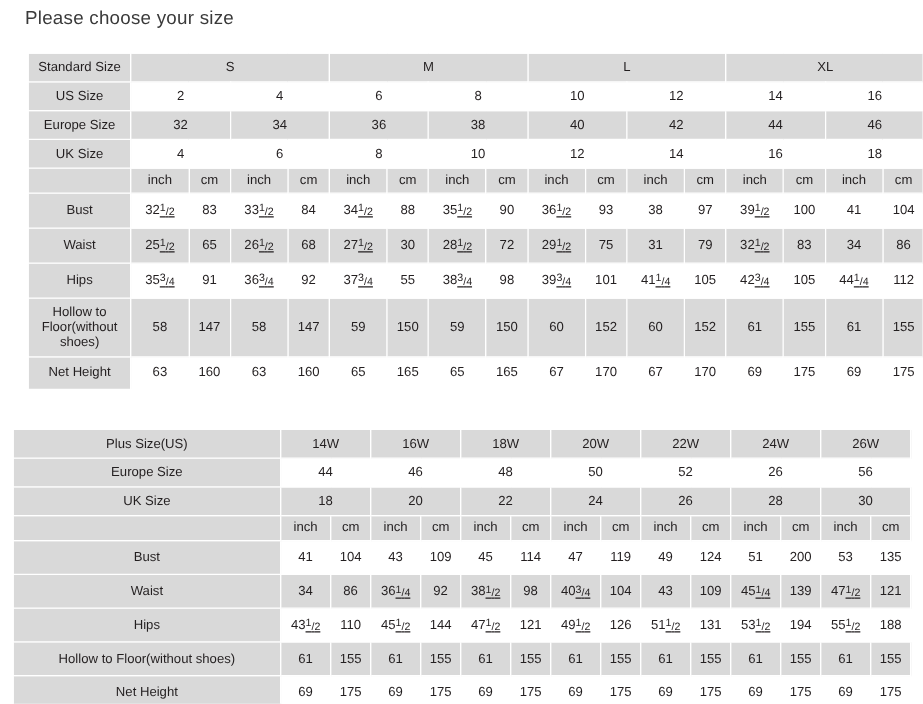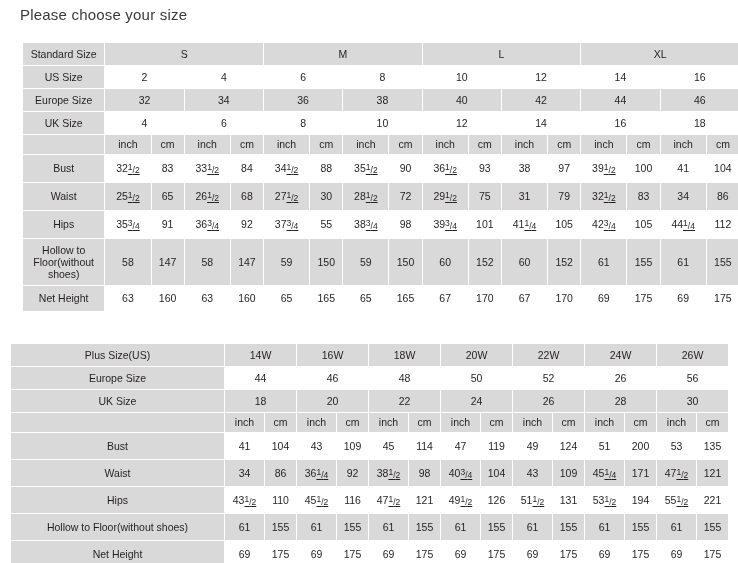--- a/index.html
+++ b/index.html
@@ -329,40 +329,40 @@
           <td class="g">86</td>
           <td class="g"><span class="num">36<span class="fr"><sup>1</sup>/<sub>4</sub></span></span></td>
           <td class="g">92</td>
           <td class="g"><span class="num">38<span class="fr"><sup>1</sup>/<sub>2</sub></span></span></td>
           <td class="g">98</td>
           <td class="g"><span class="num">40<span class="fr"><sup>3</sup>/<sub>4</sub></span></span></td>
           <td class="g">104</td>
           <td class="g">43</td>
           <td class="g">109</td>
           <td class="g"><span class="num">45<span class="fr"><sup>1</sup>/<sub>4</sub></span></span></td>
-          <td class="g">171</td>
+          <td class="g">139</td>
           <td class="g"><span class="num">47<span class="fr"><sup>1</sup>/<sub>2</sub></span></span></td>
           <td class="g">121</td>
         </tr>
         <tr class="r-m">
           <td class="lbl">Hips</td>
           <td class="w"><span class="num">43<span class="fr"><sup>1</sup>/<sub>2</sub></span></span></td>
           <td class="w">110</td>
           <td class="w"><span class="num">45<span class="fr"><sup>1</sup>/<sub>2</sub></span></span></td>
-          <td class="w">116</td>
+          <td class="w">144</td>
           <td class="w"><span class="num">47<span class="fr"><sup>1</sup>/<sub>2</sub></span></span></td>
           <td class="w">121</td>
           <td class="w"><span class="num">49<span class="fr"><sup>1</sup>/<sub>2</sub></span></span></td>
           <td class="w">126</td>
           <td class="w"><span class="num">51<span class="fr"><sup>1</sup>/<sub>2</sub></span></span></td>
           <td class="w">131</td>
           <td class="w"><span class="num">53<span class="fr"><sup>1</sup>/<sub>2</sub></span></span></td>
           <td class="w">194</td>
           <td class="w"><span class="num">55<span class="fr"><sup>1</sup>/<sub>2</sub></span></span></td>
-          <td class="w">221</td>
+          <td class="w">188</td>
         </tr>
         <tr class="r-m">
           <td class="lbl">Hollow to Floor(without shoes)</td>
           <td class="g">61</td>
           <td class="g">155</td>
           <td class="g">61</td>
           <td class="g">155</td>
           <td class="g">61</td>
           <td class="g">155</td>
           <td class="g">61</td>

